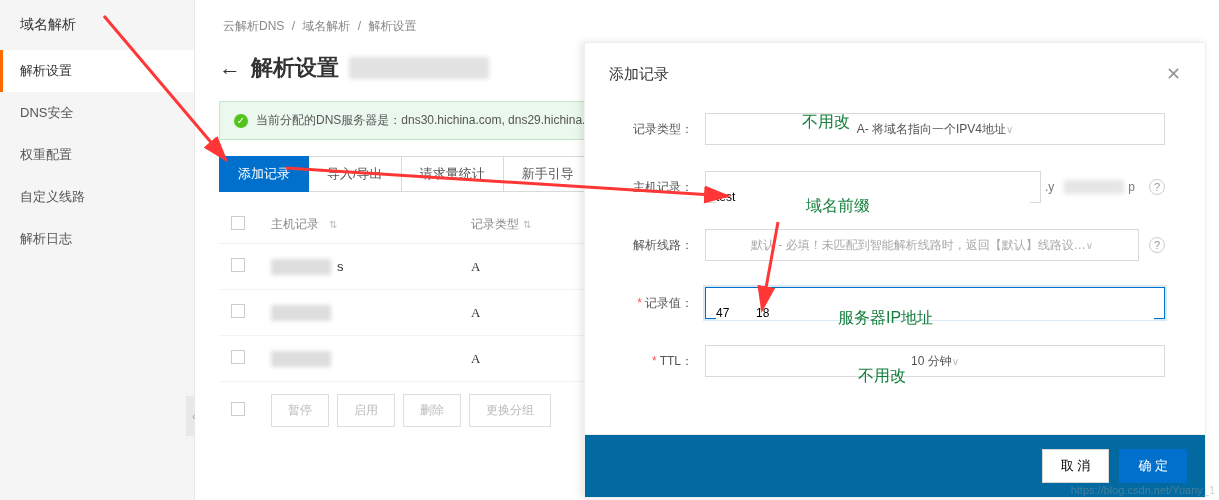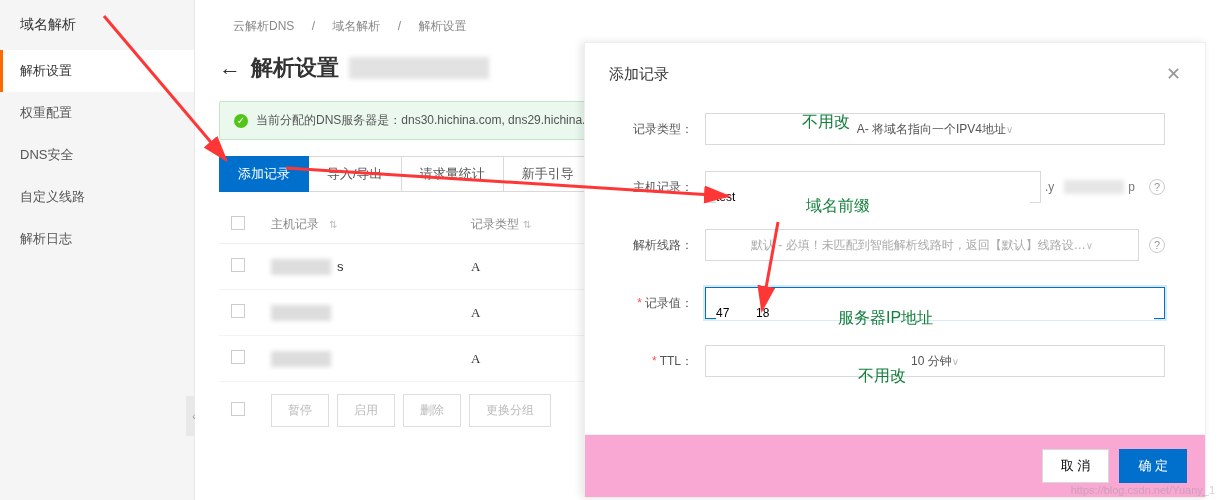--- a/index.html
+++ b/index.html
@@ -6,21 +6,21 @@
     body { font-family: -apple-system, "PingFang SC", "Microsoft YaHei", sans-serif; font-size: 13px; color: #333; background: #fff; width: 1219px; height: 500px; overflow: hidden; position: relative; }
     
     .sidebar { position: absolute; left: 0; top: 0; width: 195px; height: 500px; background: #f5f5f5; border-right: 1px solid #e8e8e8; }
     .sidebar-title { padding: 16px 20px; font-size: 14px; font-weight: 500; color: #333; }
     .sidebar-item { padding: 12px 20px; font-size: 13px; color: #555; cursor: pointer; }
     .sidebar-item.active { background: #fff; border-left: 3px solid #ff6a00; color: #333; padding-left: 17px; }
     .sidebar-toggle { position: absolute; right: -8px; top: 396px; width: 16px; height: 40px; background: #e8e8e8; border-radius: 0 4px 4px 0; display: flex; align-items: center; justify-content: center; font-size: 10px; color: #999; cursor: pointer; }
     
     .main { position: absolute; left: 195px; top: 0; right: 0; height: 500px; padding: 18px 24px; background: #fff; }
     .breadcrumb { font-size: 12px; color: #888; margin-bottom: 18px; }
-    .breadcrumb span { margin: 0 14px; }
+    .breadcrumb span { margin: 0 4px; }
     .page-header { display: flex; align-items: center; margin-bottom: 18px; }
     .back-arrow { font-size: 22px; margin-right: 10px; cursor: pointer; font-weight: bold; }
     .page-title { font-size: 22px; font-weight: 600; }
     .page-domain { margin-left: 10px; width: 140px; height: 22px; background: #e2e2e2; filter: blur(2px); }
     
     .banner { background: #eaf8ee; border: 1px solid #c3e6c8; padding: 10px 14px; border-radius: 2px; margin-bottom: 16px; display: flex; align-items: center; font-size: 12px; color: #555; }
     .banner-icon { width: 14px; height: 14px; border-radius: 50%; background: #52c41a; color: #fff; display: inline-flex; align-items: center; justify-content: center; font-size: 10px; margin-right: 8px; }
     
     .toolbar { display: flex; gap: 0; margin-bottom: 14px; }
     .btn { padding: 8px 18px; font-size: 13px; border: 1px solid #d9d9d9; background: #fff; cursor: pointer; color: #555; }
@@ -50,37 +50,37 @@
     .form-row { display: flex; align-items: center; margin-bottom: 26px; }
     .form-label { width: 100px; text-align: right; font-size: 12px; color: #555; padding-right: 12px; }
     .form-label .req { color: #ff4d4f; margin-right: 3px; }
     .form-input { flex: 1; height: 32px; border: 1px solid #d9d9d9; padding: 8px 10px; font-size: 12px; color: #555; display: flex; align-items: center; justify-content: center; }
     .form-input.focus { border-color: #0070cc; box-shadow: 0 0 0 2px rgba(0,112,204,0.15); }
     .form-input input { border: none; outline: none; font-size: 12px; width: 100%; margin-top: 19px; }
     .caret { color: #bbb; font-size: 10px; }
     .suffix-domain { margin-left: 6px; width: 60px; height: 14px; background: #e6e6e6; filter: blur(2px); }
     .suffix-text { margin: 0 4px; color: #777; font-size: 12px; }
     .help { width: 16px; height: 16px; border: 1px solid #ccc; border-radius: 50%; display: inline-flex; align-items: center; justify-content: center; font-size: 11px; color: #999; margin-left: 10px; }
-    .modal-footer { position: absolute; bottom: 0; right: 0; padding: 14px 18px; display: flex; gap: 10px; border-top: 1px solid #f0f0f0; width: 100%; justify-content: flex-end; background: #f9a8d4; }
+    .modal-footer { position: absolute; bottom: 0; right: 0; padding: 14px 18px; display: flex; gap: 10px; border-top: 1px solid #f0f0f0; width: 100%; justify-content: flex-end; background: #0369a1; }
     .ft-btn { padding: 7px 18px; font-size: 13px; border: 1px solid #d9d9d9; background: #fff; cursor: pointer; }
     .ft-btn.primary { background: #0070cc; color: #fff; border-color: #0070cc; }
     
     
     .anno { position: absolute; color: #15803d; font-size: 16px; font-weight: 400; pointer-events: none; z-index: 50; }
     svg.arrow { position: absolute; pointer-events: none; z-index: 40; }
     .watermark { position: absolute; right: 4px; bottom: 4px; font-size: 11px; color: rgba(150,150,150,0.45); }
   </style>
 </head>
 <body>
 
 <div class="sidebar">
   <div class="sidebar-title">域名解析</div>
   <div class="sidebar-item active"><span>解析设置</span></div>
+  <div class="sidebar-item"><span>DNS安全</span></div>
   <div class="sidebar-item"><span>权重配置</span></div>
-  <div class="sidebar-item"><span>DNS安全</span></div>
   <div class="sidebar-item"><span>自定义线路</span></div>
   <div class="sidebar-item"><span>解析日志</span></div>
   <div class="sidebar-toggle">‹</div>
 </div>
 
 <div class="main">
   <div class="breadcrumb">
     <span>云解析DNS</span> / 
     <span>域名解析</span> / 
     <span>解析设置</span>

